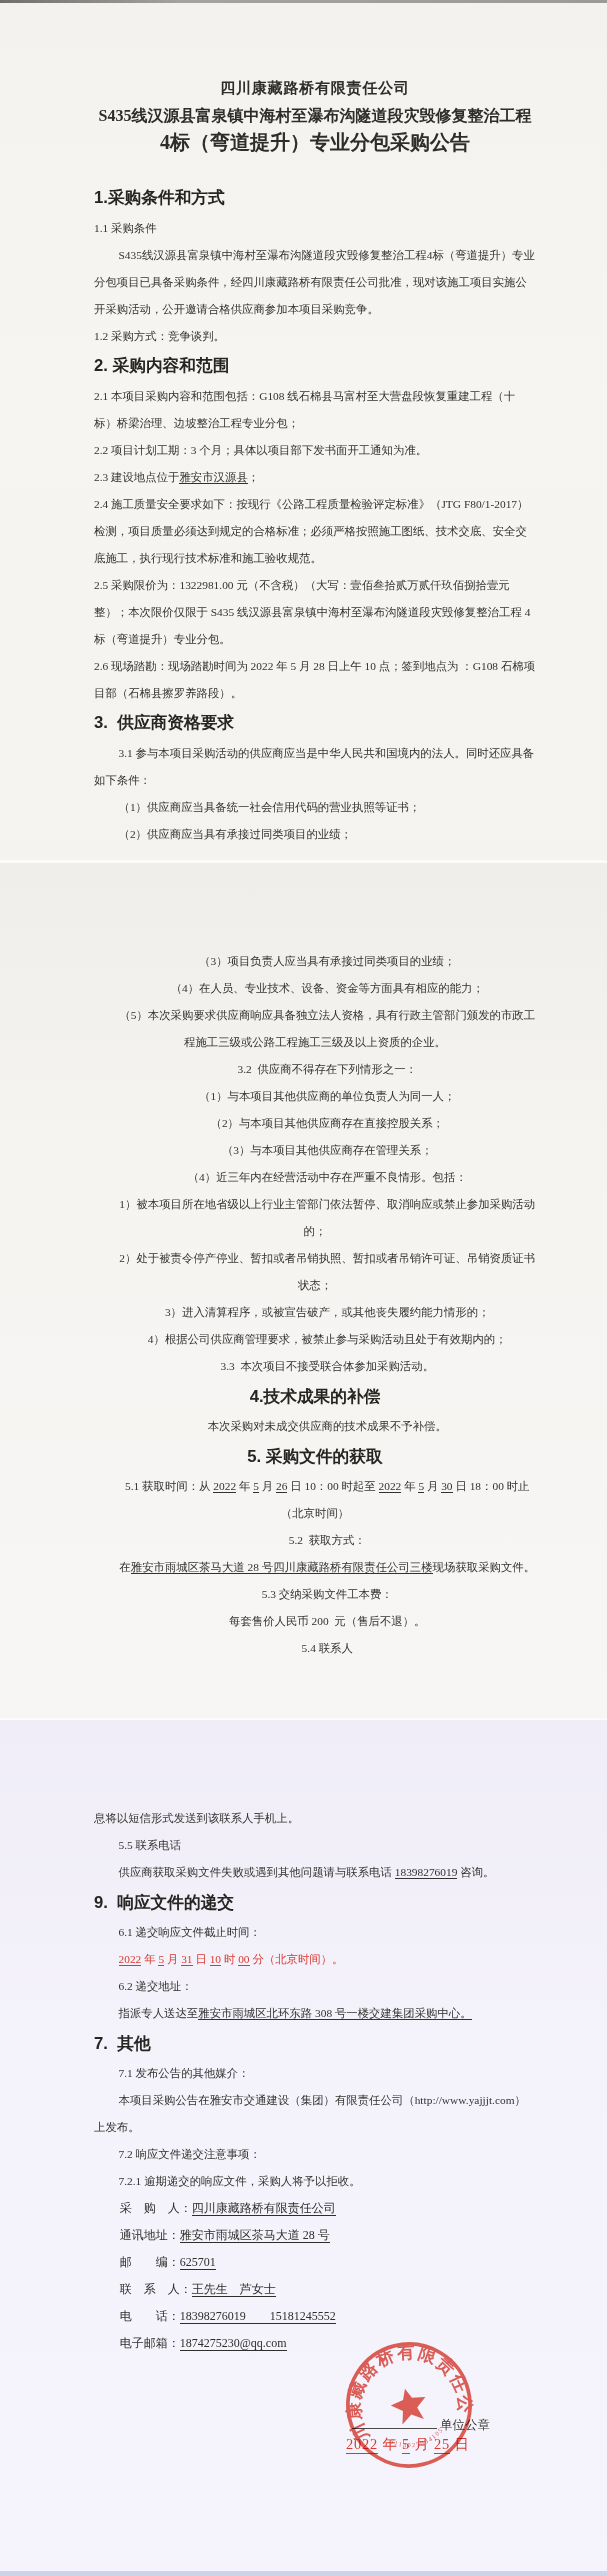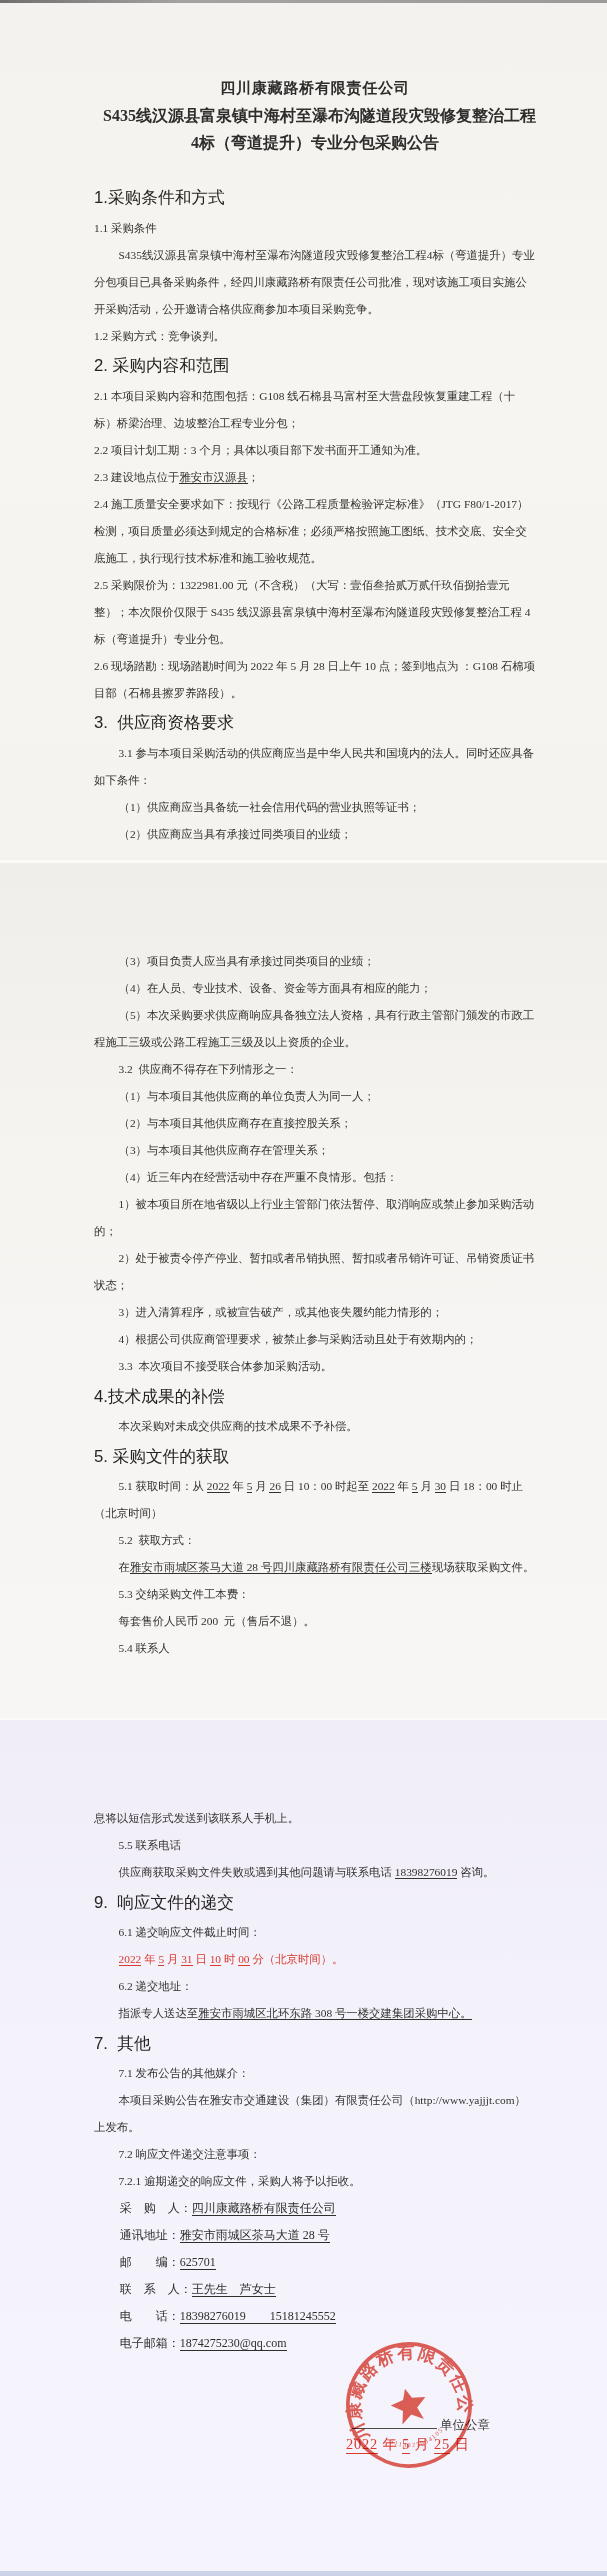--- a/index.html
+++ b/index.html
@@ -10,29 +10,29 @@
     color:#2e2d2b;
   }
   .edge-strip-top{position:absolute;top:0;left:0;width:607px;height:3px;background:linear-gradient(90deg,#6f6f6d,#a3a3a1 30%,#9a9a98);}
   .edge-strip-bottom{position:absolute;bottom:0;left:0;width:607px;height:4.6px;background:#ccd3e9;}
 
   .page{position:absolute;left:0;width:607px;overflow:hidden;box-sizing:border-box;}
   .page .content{padding-left:94px;padding-right:71px;}
   .page1{top:3px;height:857px;background:linear-gradient(180deg,#f3f2ee 0%,#f6f5f2 45%,#f4f3ef 100%);}
   .page1 .content{padding-top:72px;}
   .page2{top:863px;height:855px;background:linear-gradient(180deg,#efeeeb 0%,#f5f4f1 35%,#f6f5f3 70%,#f7f6f4 100%);}
-  .page2 .content{padding-top:85px;}
+  .page2 .content{padding-top:85px;text-align:center;}
   .page3{top:1720px;height:852px;background:linear-gradient(180deg,#f0edf8 0%,#f4f2fa 40%,#f5f3fb 100%);}
   .page3 .content{padding-top:85px;}
 
   .blk{white-space:pre-wrap;}
   .t1{font-size:15px;font-weight:bold;text-align:center;line-height:27px;letter-spacing:0.8px;}
-  .t2{font-size:16px;font-weight:bold;text-align:right;line-height:27px;}
-  .t3{font-size:16px;font-weight:bold;text-align:center;line-height:27px;margin-bottom:27px;}
-  .h{font-family:"Liberation Sans","DejaVu Sans",sans-serif;font-size:16.7px;font-weight:normal;line-height:30px;margin:1.5px 0 1.5px;color:#262522;}
+  .t2{font-size:16px;font-weight:bold;text-align:center;line-height:27px;}
+  .t3{font-size:20px;font-weight:bold;text-align:center;line-height:27px;margin-bottom:27px;}
+  .h{font-family:"Liberation Sans","DejaVu Sans",sans-serif;font-size:16.7px;font-weight:bold;line-height:30px;margin:1.5px 0 1.5px;color:#262522;}
   .p{font-size:11.4px;line-height:27px;color:#33322f;}
   .c{font-size:12px;line-height:27px;color:#2f2e2b;padding-left:2.15em;}
   .ind{text-indent:2.15em;}
   .u{border-bottom:0.8px solid currentColor;padding-bottom:0;}
   .redline{color:#d93a30;}
   .redline .u{border-color:#d93a30;}
 
   
   .seal-rule-row{position:absolute;top:697px;left:352px;font-size:12.5px;color:#3a3936;white-space:nowrap;}
   .seal-rule{display:inline-block;width:85px;height:10.6px;border-bottom:1.2px solid #4a4946;margin-right:3px;}

